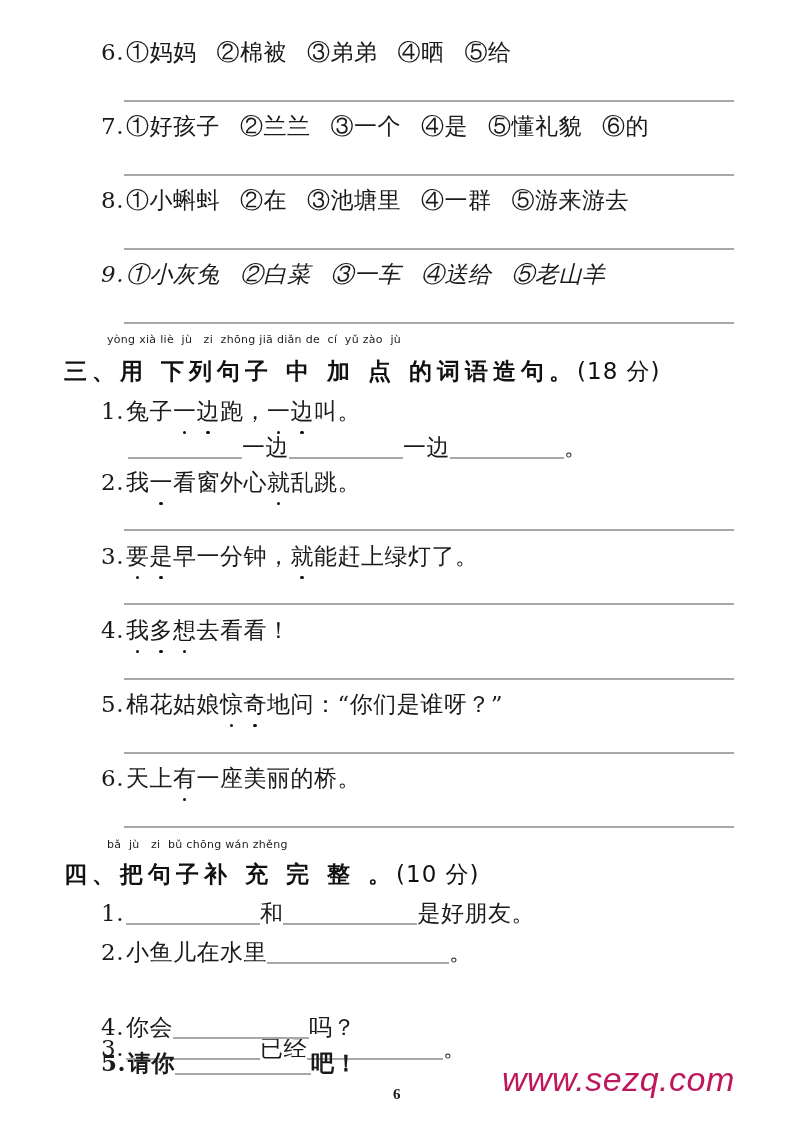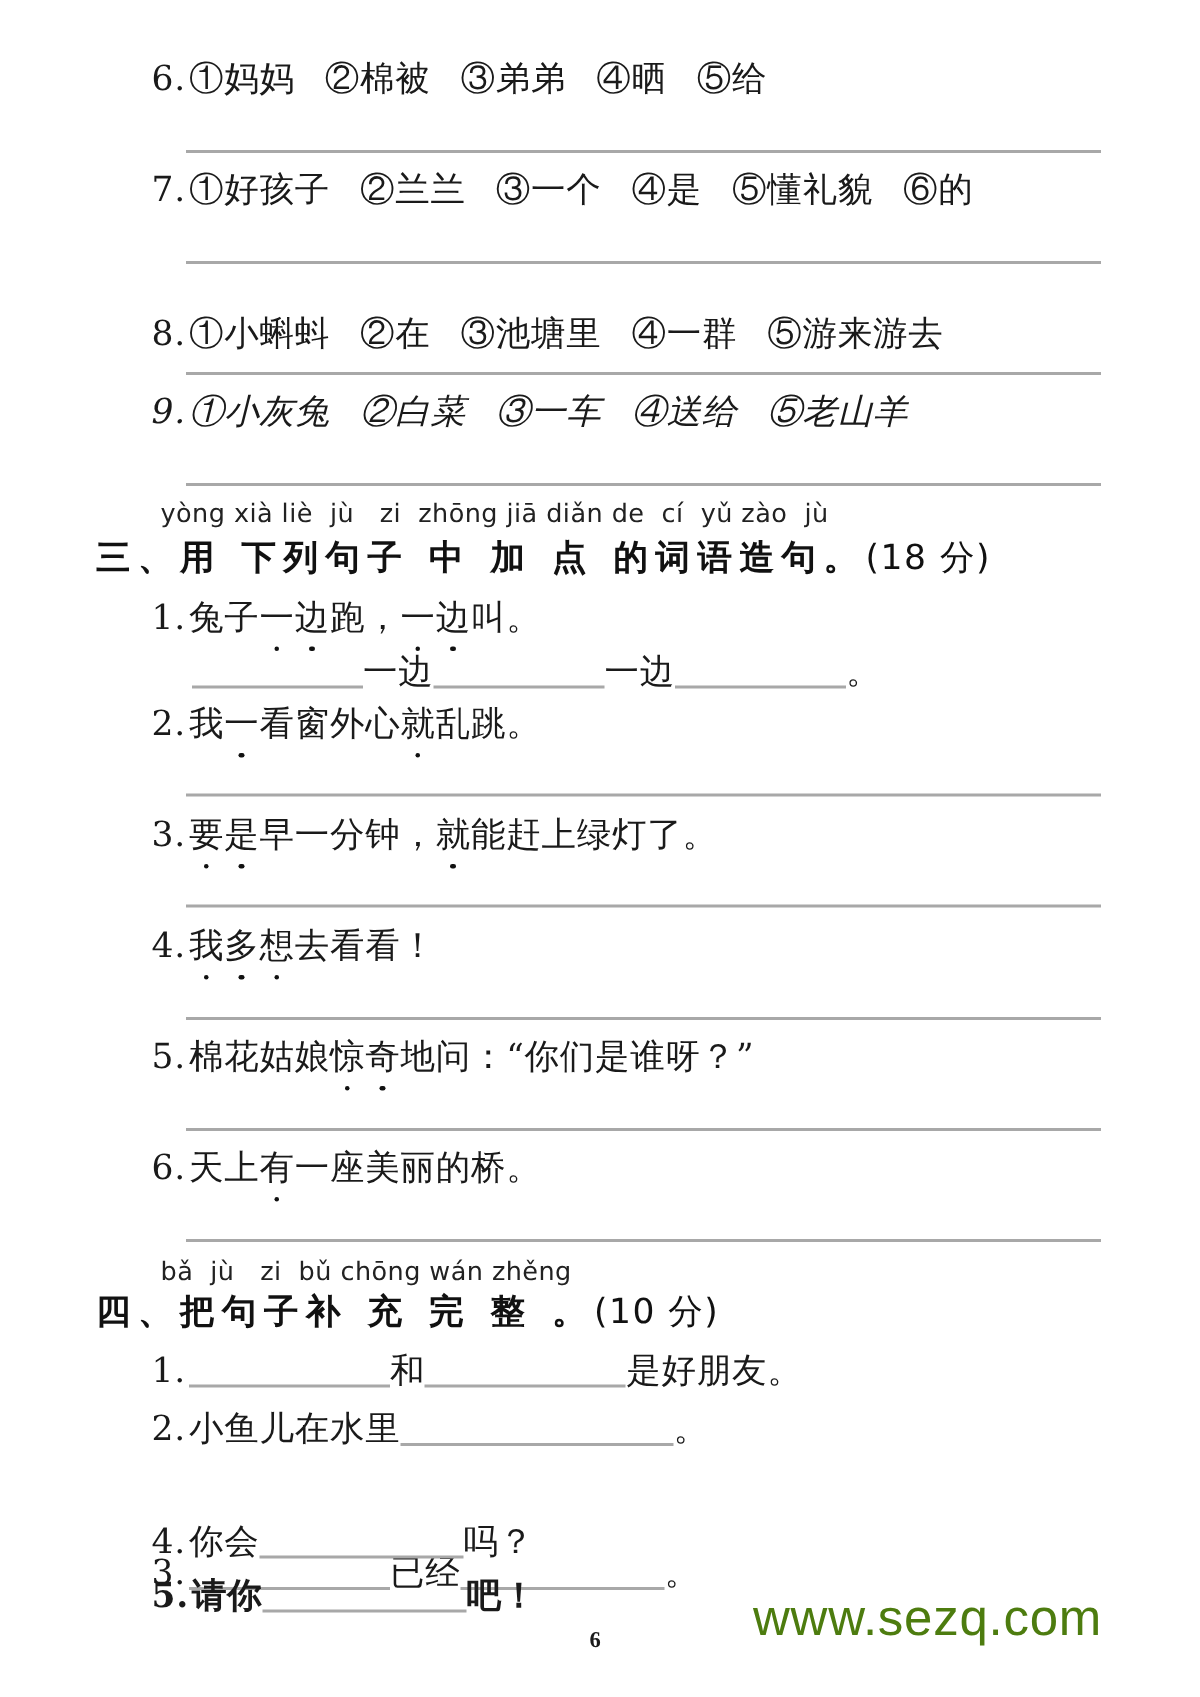--- a/index.html
+++ b/index.html
@@ -3,42 +3,42 @@
 <meta charset="utf-8">
 <style>
   html, body { margin: 0; padding: 0; background: #ffffff; }
   body { width: 800px; height: 1131px; position: relative; overflow: hidden;
          font-family: "DejaVu Serif", "Liberation Serif", serif; color: #1a1a1a; }
   .q { position: absolute; left: 101px; font-size: 23px; white-space: nowrap; letter-spacing: 0.5px; }
   .q .num { margin-right: 2px; }
   .opt { margin-right: 20px; }
   .rule { position: absolute; left: 124px; width: 610px; height: 0; border-top: 2px solid #a8a8a8; }
   .blank { display: inline-block; border-bottom: 2px solid #a8a8a8; height: 18px; vertical-align: -4px; }
-  .pinyin { position: absolute; font-family: "DejaVu Sans", "Liberation Sans", sans-serif; font-size: 17px; color: #222; white-space: nowrap; letter-spacing: 0.3px; }
+  .pinyin { position: absolute; font-family: "DejaVu Sans", "Liberation Sans", sans-serif; font-size: 11px; color: #222; white-space: nowrap; letter-spacing: 0.3px; }
   .heading { position: absolute; left: 64px; font-family: "DejaVu Sans", "Liberation Sans", sans-serif; font-weight: bold; font-size: 23px; white-space: nowrap; letter-spacing: 5px; color: #111; }
   .heading .score { font-weight: normal; letter-spacing: 1px; }
   .dot { position: relative; display: inline-block; }
   .dot::after { content: ""; position: absolute; left: 50%; bottom: -7px; width: 3.5px; height: 3.5px; margin-left: -1.75px; background: #111; border-radius: 50%; }
   .page-num { position: absolute; left: 393px; top: 1086px; font-weight: bold; font-size: 15px; font-family: "Liberation Serif", serif; }
-  .watermark { position: absolute; left: 502px; top: 1060px; font-family: "Liberation Sans", "DejaVu Sans", sans-serif; font-size: 34px; color: #4d7c0f; letter-spacing: 0.5px; }
+  .watermark { position: absolute; left: 502px; top: 1060px; font-family: "Liberation Sans", "DejaVu Sans", sans-serif; font-size: 34px; color: #be185d; letter-spacing: 0.5px; font-style: italic; }
 </style>
 </head>
 <body>
 
 <div class="q" style="top:37px;">
   <span class="num">6.</span><span class="opt">①妈妈</span><span class="opt">②棉被</span><span class="opt">③弟弟</span><span class="opt">④晒</span><span class="opt">⑤给</span>
 </div>
 <div class="rule" style="top:100px;"></div>
 
 <div class="q" style="top:111px;">
   <span class="num">7.</span><span class="opt">①好孩子</span><span class="opt">②兰兰</span><span class="opt">③一个</span><span class="opt">④是</span><span class="opt">⑤懂礼貌</span><span class="opt">⑥的</span>
 </div>
 <div class="rule" style="top:174px;"></div>
 
-<div class="q" style="top:185px;margin-top:22px;">
+<div class="q" style="top:185px;">
   <span class="num">8.</span><span class="opt">①小蝌蚪</span><span class="opt">②在</span><span class="opt">③池塘里</span><span class="opt">④一群</span><span class="opt">⑤游来游去</span>
 </div>
 <div class="rule" style="top:248px;"></div>
 
 <div class="q" style="top:259px;font-style:italic;">
   <span class="num">9.</span><span class="opt">①小灰兔</span><span class="opt">②白菜</span><span class="opt">③一车</span><span class="opt">④送给</span><span class="opt">⑤老山羊</span>
 </div>
 <div class="rule" style="top:322px;"></div>
 
 <div class="pinyin" style="left:107px; top:333px; white-space:pre;">yòng xià liè  jù   zi  zhōng jiā diǎn de  cí  yǔ zào  jù</div>

